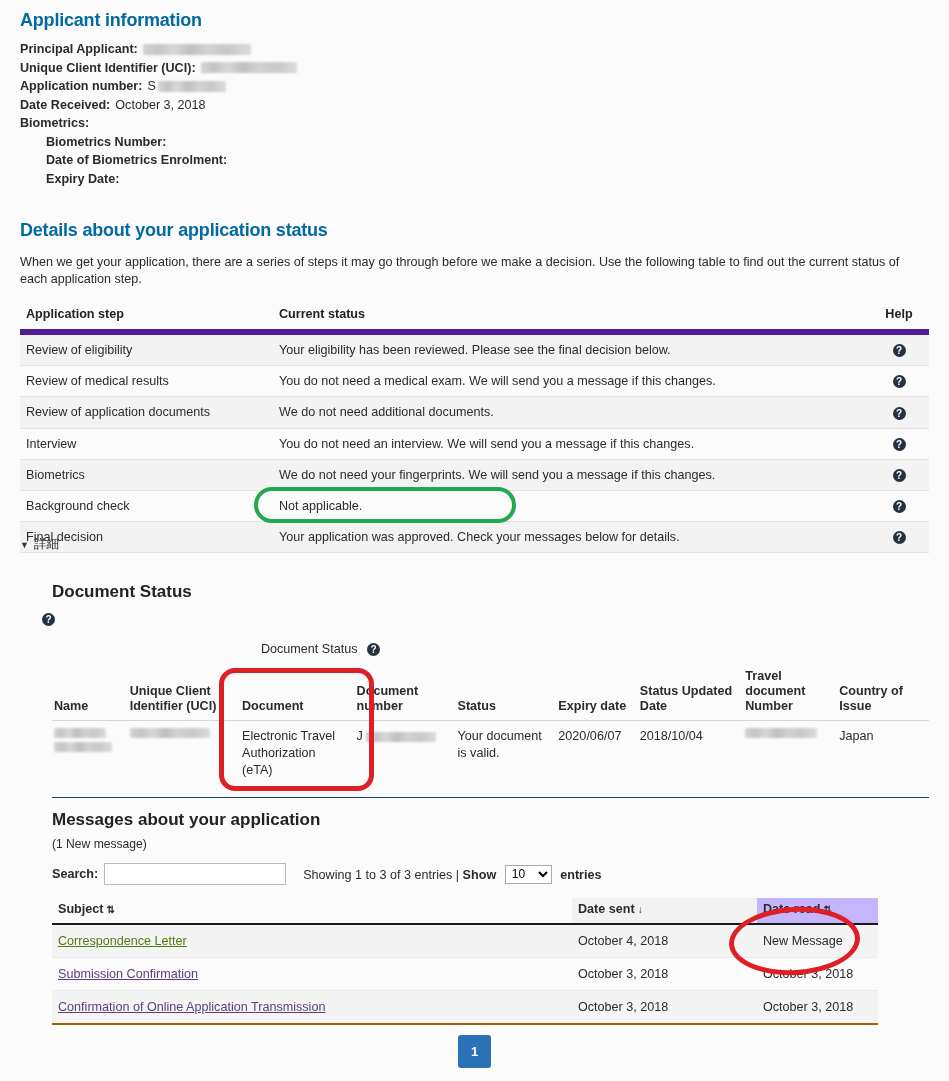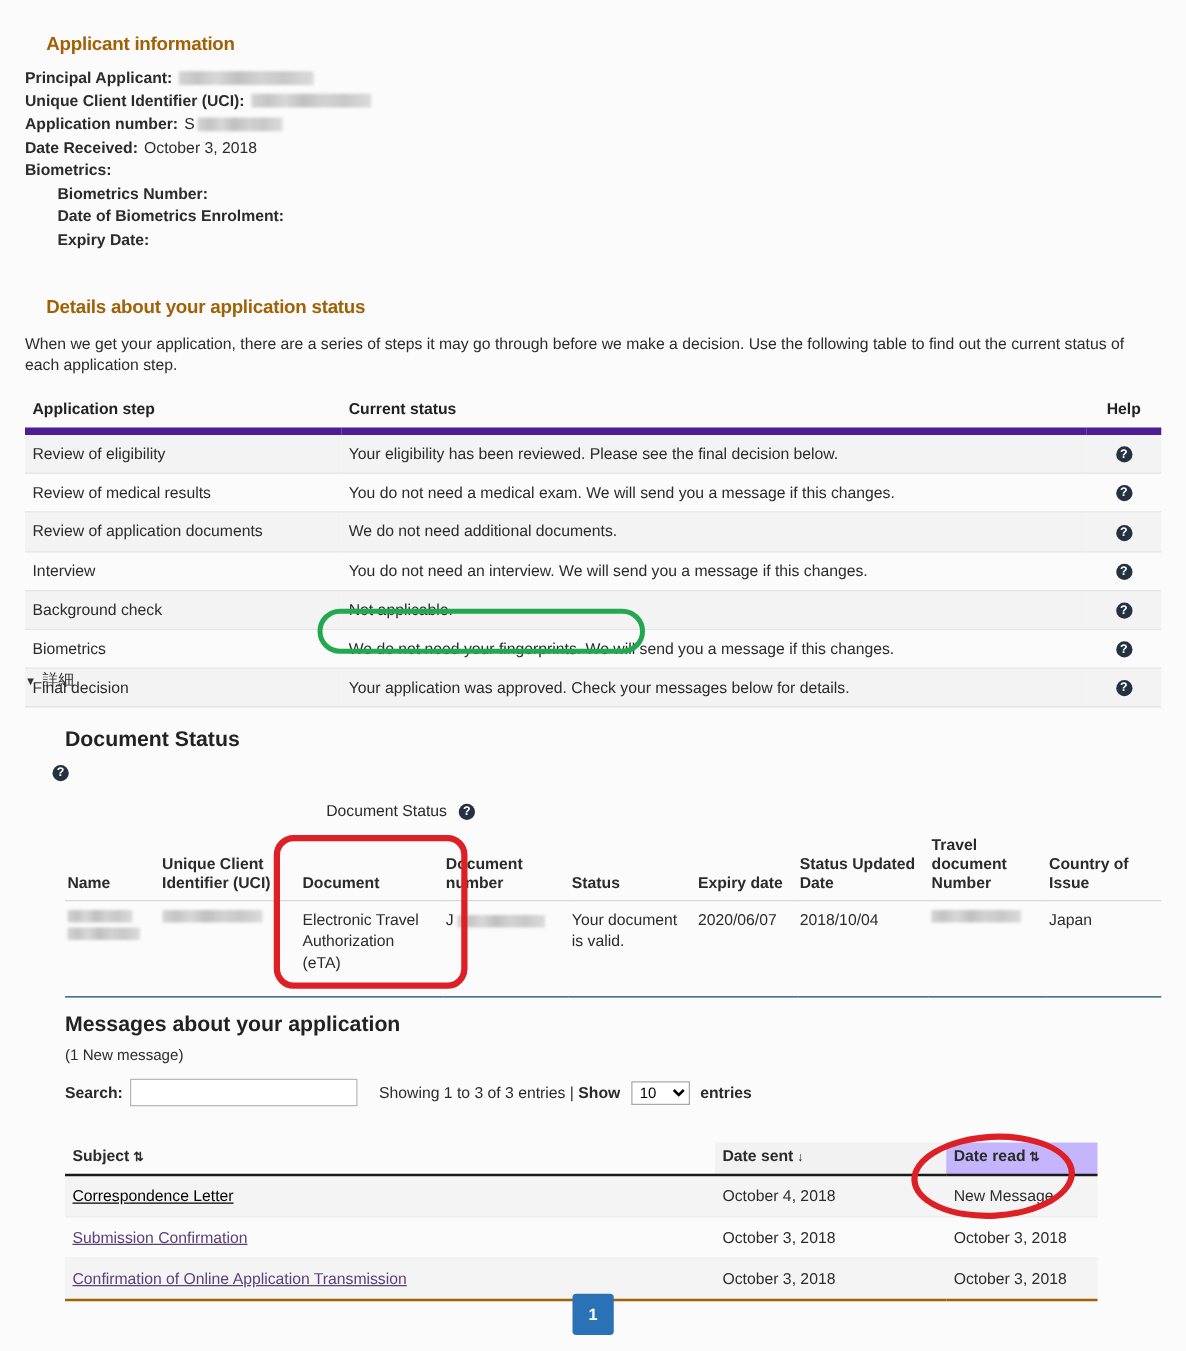--- a/index.html
+++ b/index.html
@@ -11,24 +11,24 @@
     font-family: "Liberation Sans", sans-serif;
     color: #2b2b2b;
     position: relative;
     overflow: hidden;
     -webkit-font-smoothing: antialiased;
   }
   .page { position: relative; width: 949px; height: 1081px; }
 
   
   h1.sect {
-    font-size: 15px;
+    font-size: 18px;
     font-weight: bold;
-    margin: 17px;
-    color: #a16207;
+    margin: 0;
+    color: #0369a1;
     letter-spacing: -0.2px;
   }
   h2.sub {
     font-size: 17px;
     font-weight: bold;
     margin: 0;
     color: #222;
   }
   .lbl { font-weight: bold; font-size: 12.6px; }
   .val { font-size: 12.6px; }
@@ -126,21 +126,21 @@
   .redact.d-name { width: 52px; height: 10px; margin: 0 0 4px 0; display:block; }
   .redact.d-name2 { width: 58px; height: 10px; margin: 0; display:block; }
   .redact.d-uci { width: 80px; height: 10px; margin:0; display:block; }
   .redact.d-num { width: 70px; height: 10px; margin-left:3px; }
   .redact.d-travel { width: 72px; height: 10px; margin:0; display:block; }
 
   
   #messages { position:absolute; left:52px; top:810px; width:877px; }
   #messages h2.sub { margin-bottom: 7px; }
   #new-msg-count { font-size: 12.1px; margin: 0 0 12px 0; }
-  #msg-controls { display:flex; align-items:center; font-size:12.6px; margin-bottom: 29px; }
+  #msg-controls { display:flex; align-items:center; font-size:12.6px; margin-bottom: 13px; }
   #search-label { font-weight:bold; margin-right: 6px; }
   #search-input {
     width: 182px; height: 22px;
     border: 1px solid #b9b9b9; background:#fff;
     font-family:"Liberation Sans", sans-serif; font-size:12px;
     padding: 0 4px; outline:none;
   }
   #entries-info { margin-left: 17px; }
   #entries-info b { font-weight:bold; }
   #page-len-select {
@@ -161,21 +161,21 @@
   }
   #msg-table th.th-subject { background:#fbfbfb; width: 520px; }
   #msg-table th.th-read { background:#c4b5fd; }
   #msg-table td {
     padding: 9px 6px; border-bottom: 1px solid #ebebeb;
   }
   #msg-table tbody tr:nth-child(odd) td { background:#f4f4f4; }
   #msg-table tbody tr:nth-child(even) td { background:#fbfbfb; }
   #msg-table tbody tr:last-child td { border-bottom: 2px solid #a16207; }
   #msg-table td.c-sent { width: 185px; }
-  .msg-link { color:#000000; text-decoration: underline; cursor:pointer; font-size:12.6px; }
+  .msg-link { color:#4d7c0f; text-decoration: underline; cursor:pointer; font-size:12.6px; }
   .msg-link.visited { color:#5b3f7a; }
   .sort-arrows { font-size: 10px; margin-left: 3px; letter-spacing:-1px; }
 
   
   #pagination { position:absolute; left:0; top:1035px; width:949px; text-align:center; }
   #page-btn-1 {
     display:inline-block; width:33px; height:33px; line-height:33px;
     background:#2a72b5; color:#fff; font-size:13px; font-weight:bold;
     border-radius:3px; cursor:pointer;
   }
@@ -262,27 +262,27 @@
           <td>Review of application documents</td>
           <td>We do not need additional documents.</td>
           <td class="c-help"><span class="help-icon">?</span></td>
         </tr>
         <tr>
           <td>Interview</td>
           <td>You do not need an interview. We will send you a message if this changes.</td>
           <td class="c-help"><span class="help-icon">?</span></td>
         </tr>
         <tr>
+          <td>Biometrics</td>
+          <td>We do not need your fingerprints. We will send you a message if this changes.</td>
+          <td class="c-help"><span class="help-icon">?</span></td>
+        </tr>
+        <tr>
           <td>Background check</td>
           <td>Not applicable.</td>
-          <td class="c-help"><span class="help-icon">?</span></td>
-        </tr>
-        <tr>
-          <td>Biometrics</td>
-          <td>We do not need your fingerprints. We will send you a message if this changes.</td>
           <td class="c-help"><span class="help-icon">?</span></td>
         </tr>
         <tr>
           <td>Final decision</td>
           <td>Your application was approved. Check your messages below for details.</td>
           <td class="c-help"><span class="help-icon">?</span></td>
         </tr>
       </tbody>
     </table>
   </section>

